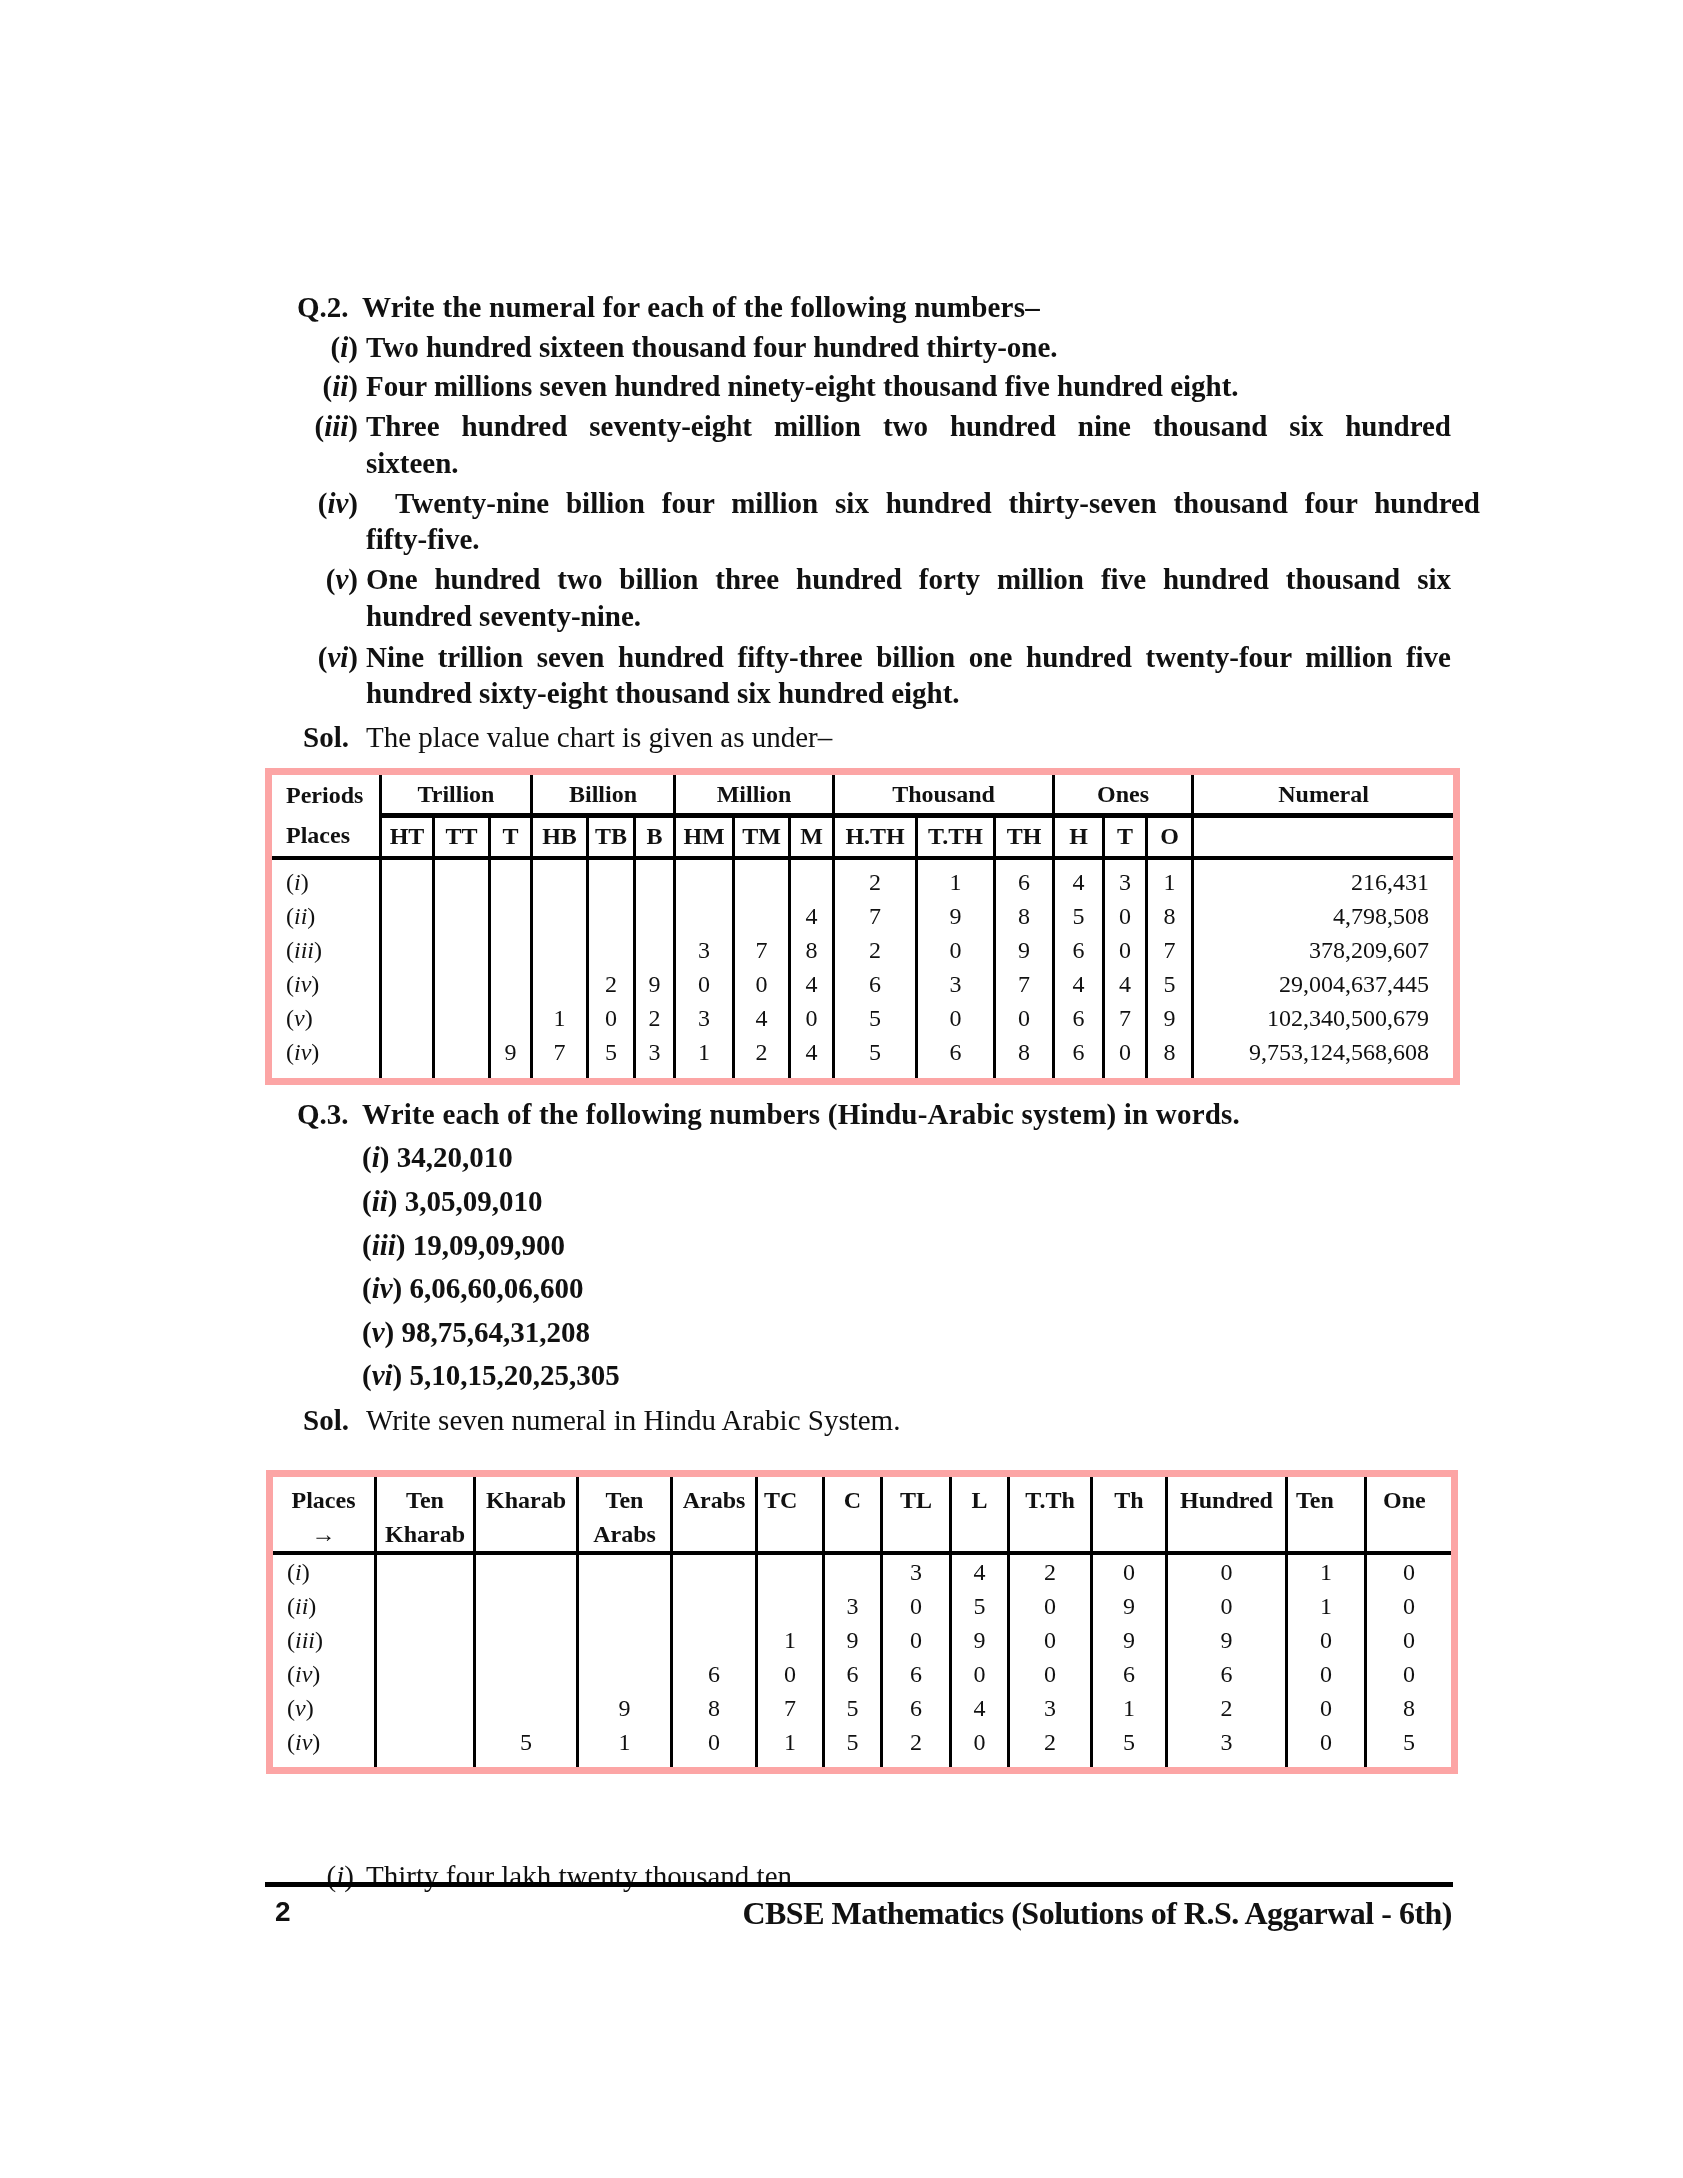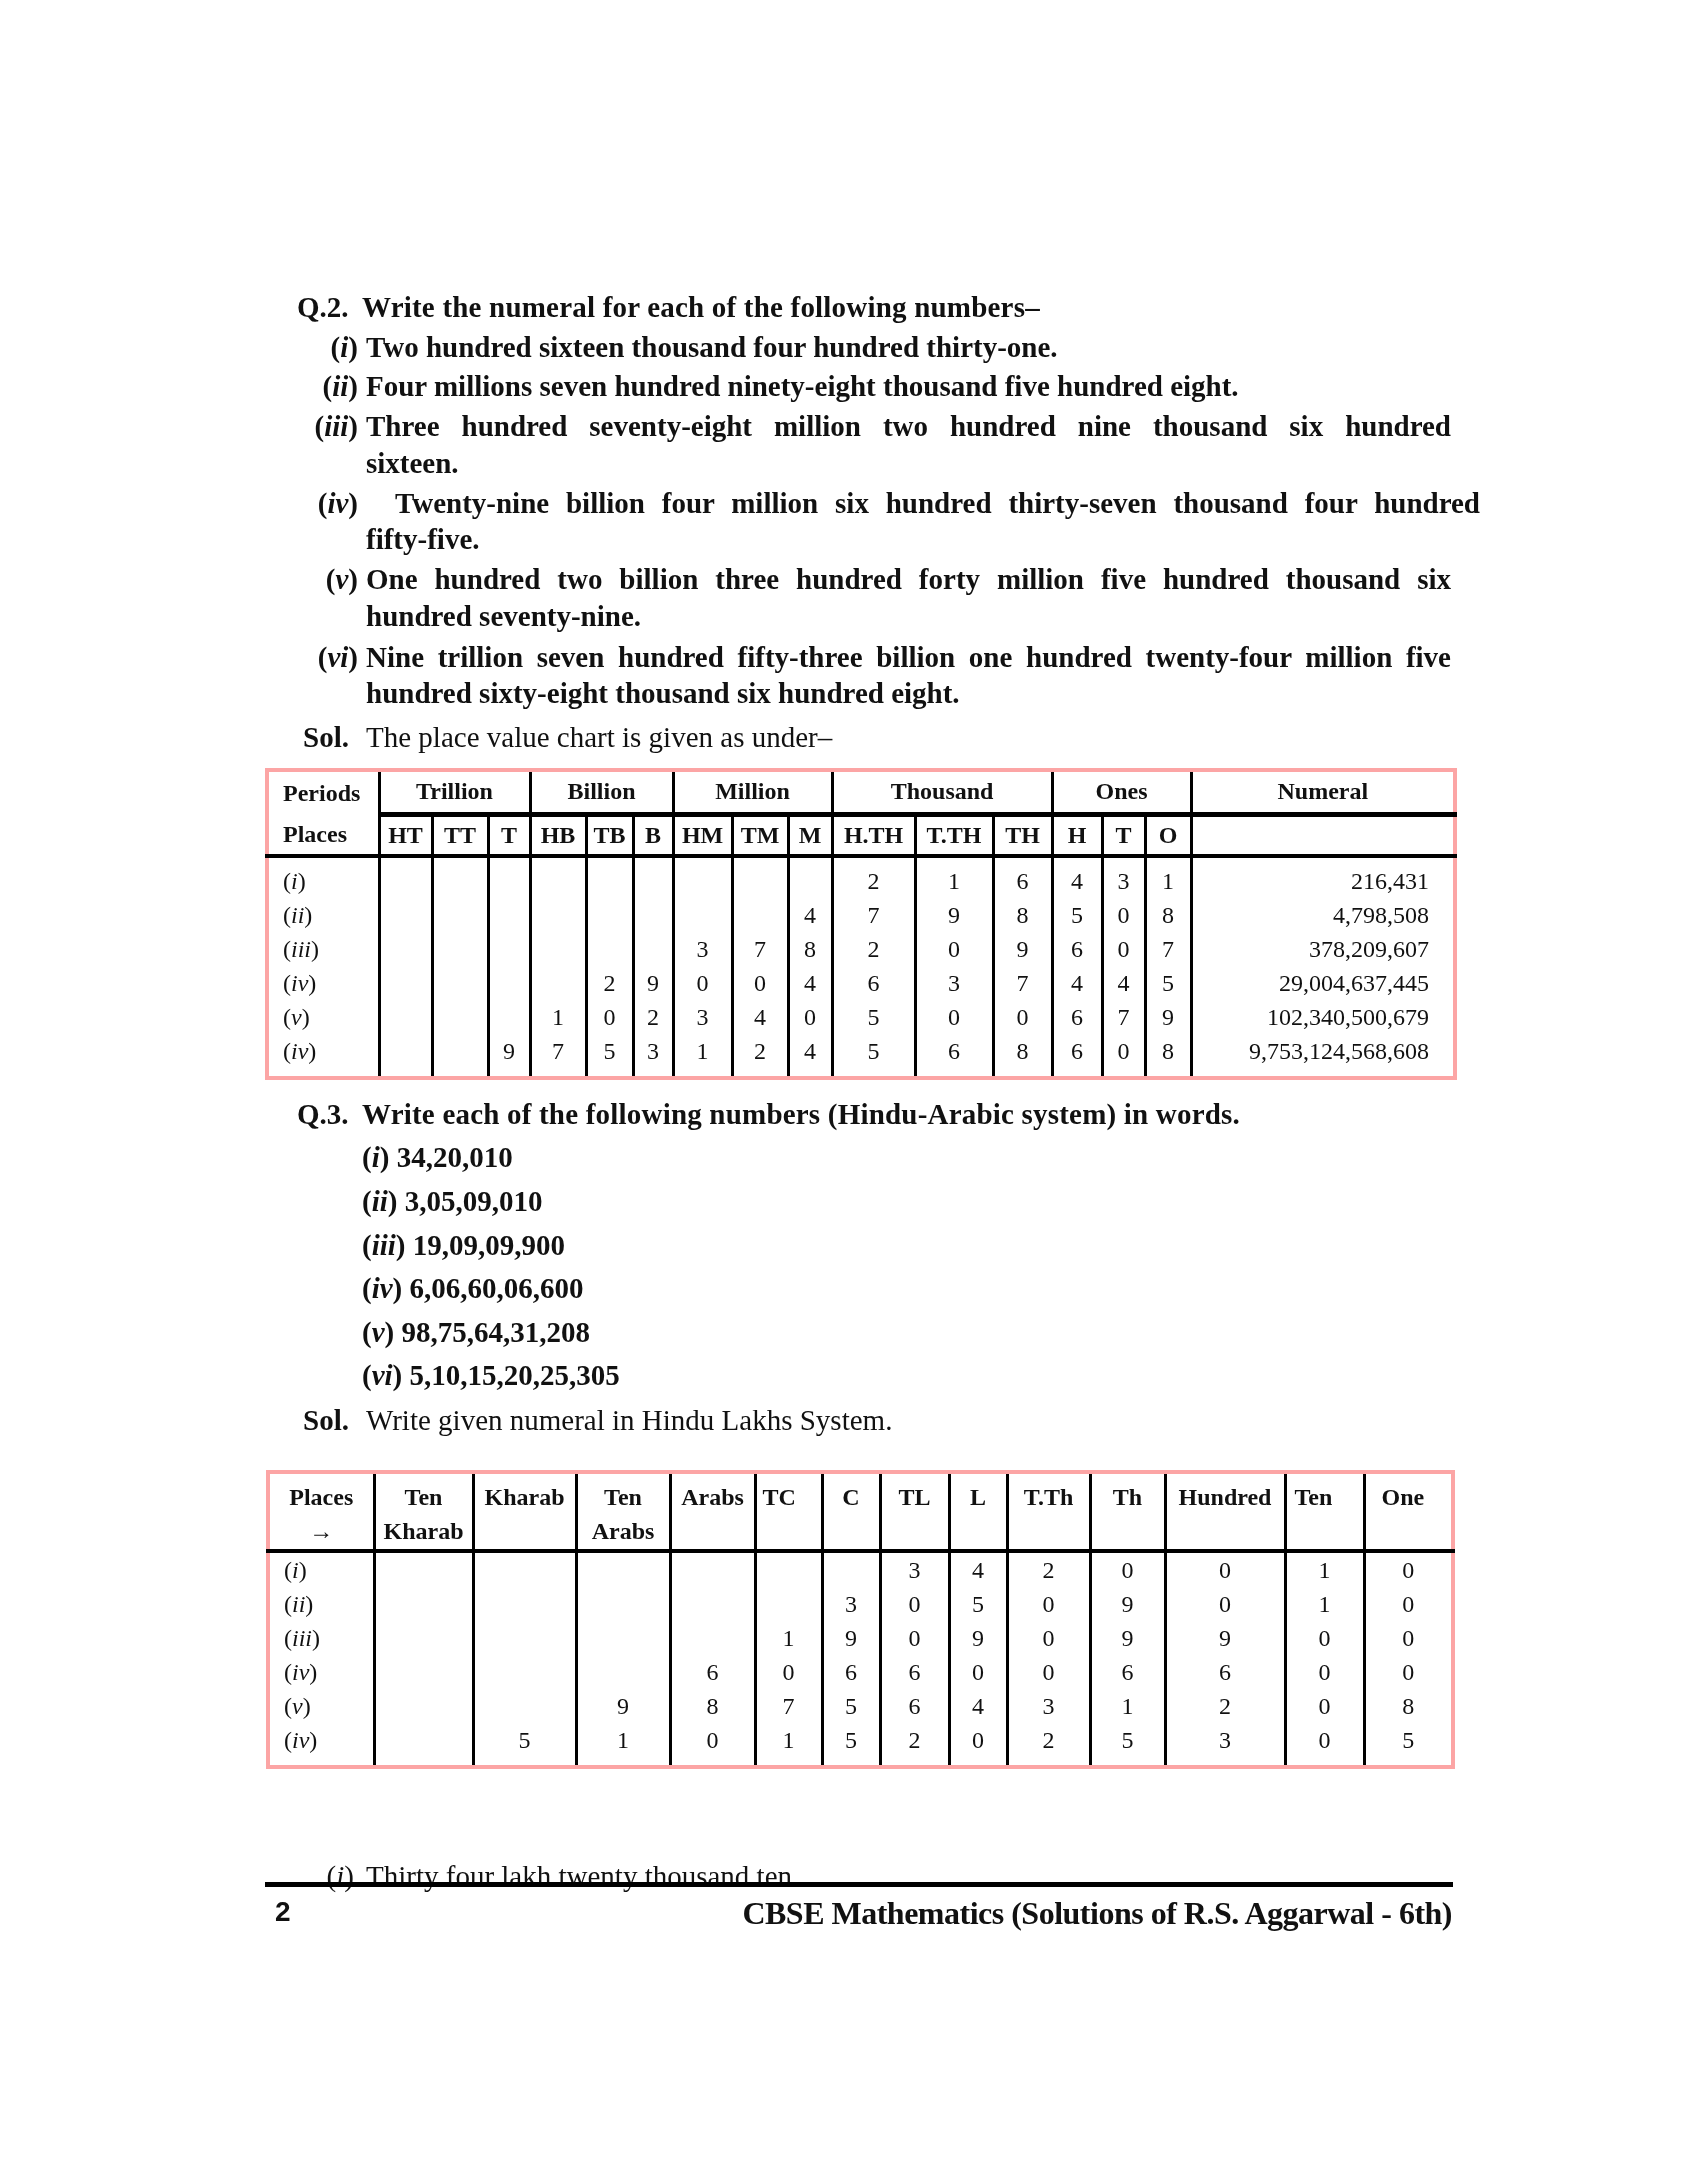--- a/index.html
+++ b/index.html
@@ -25,21 +25,21 @@
 
   table.pv {
     position: absolute; border-collapse: collapse; table-layout: fixed;
     font-family: "Liberation Serif", "DejaVu Serif", serif;
   }
   table.pv td, table.pv th {
     border-left: 3px solid #000; border-right: 3px solid #000;
     padding: 0; text-align: center; vertical-align: middle;
     font-size: 24px;
   }
-  table.pv { border: 4px solid #fca5a5; }
+  table.pv { border: 7px solid #fca5a5; }
   table.pv th { font-weight: bold; }
   table.pv tr.period th { border-bottom: 5px solid #000; }
   table.pv tr.places th { border-bottom: 4px solid #000; }
   table.pv td { font-weight: normal; }
   .rowlabel { text-align: left !important; padding-left: 14px !important; font-style: italic; }
   .t1 .body td { height: 34px; }
   .t1 .body tr:first-child td { padding-top: 6px; }
   .numeral-cell { text-align: right !important; padding-right: 24px !important; }
   .t2 .body td { height: 34px; }
 
@@ -272,21 +272,21 @@
 <div class="q-line" style="left:362px; top:1098px;">Write each of the following numbers (Hindu-Arabic system) in words.</div>
 
 <div class="q3-item" style="top:1141px;">(<i>i</i>) <span>34,20,010</span></div>
 <div class="q3-item" style="top:1185px;">(<i>ii</i>) <span>3,05,09,010</span></div>
 <div class="q3-item" style="top:1229px;">(<i>iii</i>) <span>19,09,09,900</span></div>
 <div class="q3-item" style="top:1272px;">(<i>iv</i>) <span>6,06,60,06,600</span></div>
 <div class="q3-item" style="top:1316px;">(<i>v</i>) <span>98,75,64,31,208</span></div>
 <div class="q3-item" style="top:1359px;">(<i>vi</i>) <span>5,10,15,20,25,305</span></div>
 
 <div class="sol-label" style="top:1404px;">Sol.</div>
-<div class="sol-text" style="top:1404px;">Write given numeral in Hindu Lakhs System.</div>
+<div class="sol-text" style="top:1404px;">Write seven numeral in Hindu Arabic System.</div>
 
 <table class="pv t2" style="left:266px; top:1470px; width:1187px;">
   <colgroup>
     <col style="width:106px">
       <col style="width:99px">
       <col style="width:103px">
     <col style="width:94px">
       <col style="width:85px">
     <col style="width:67px">
       <col style="width:58px">

